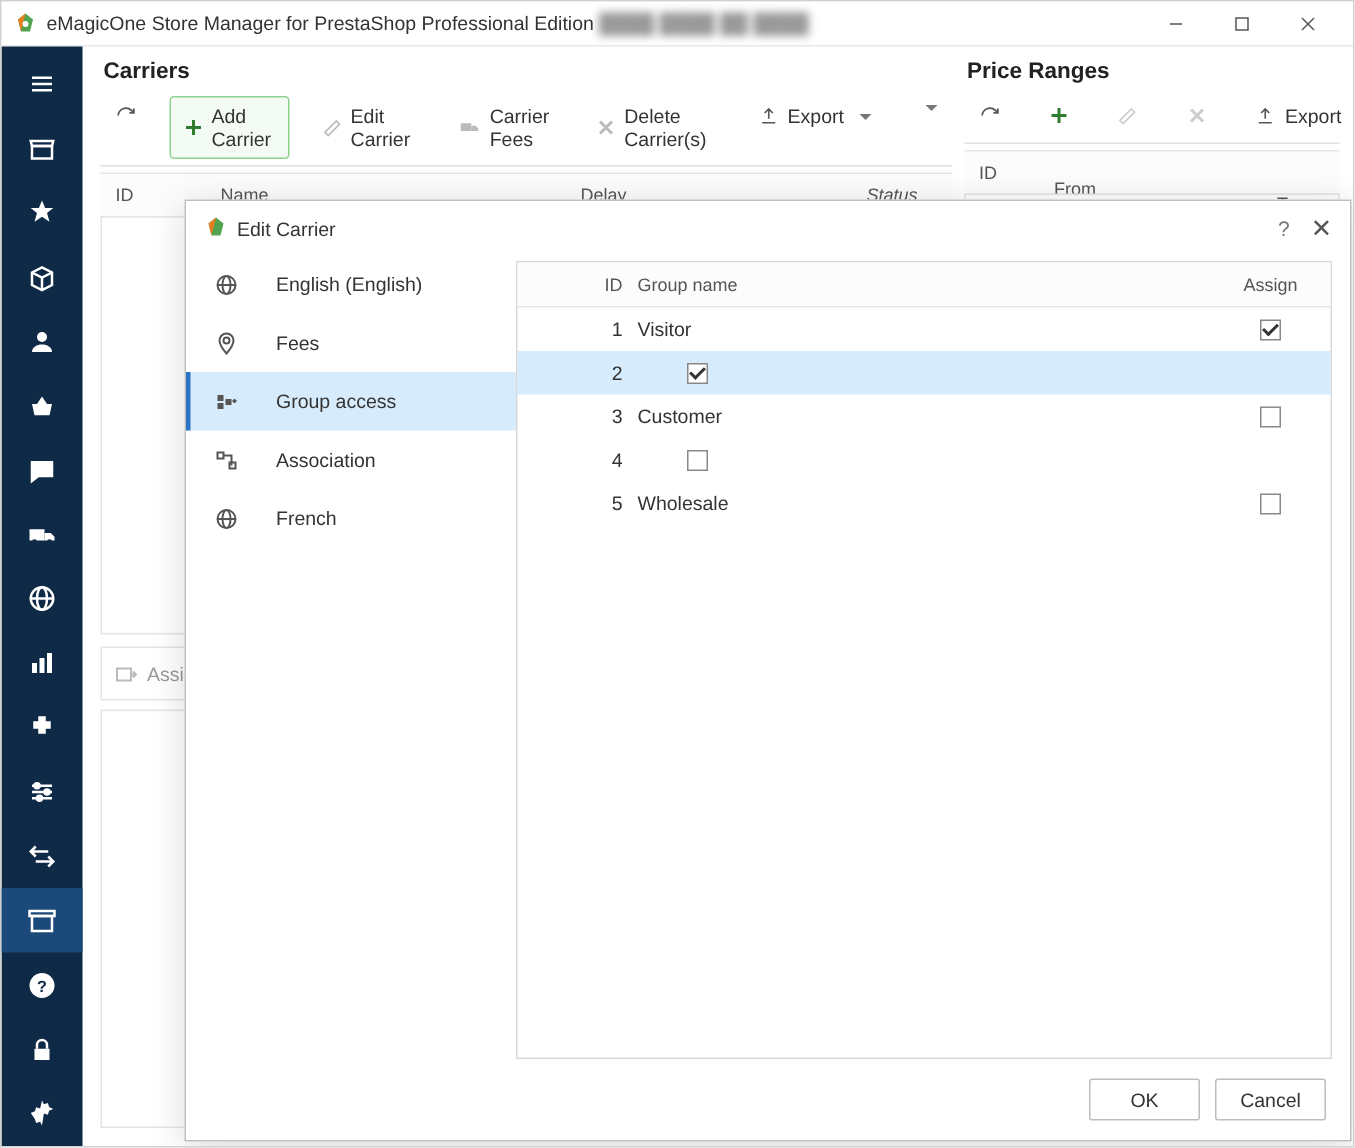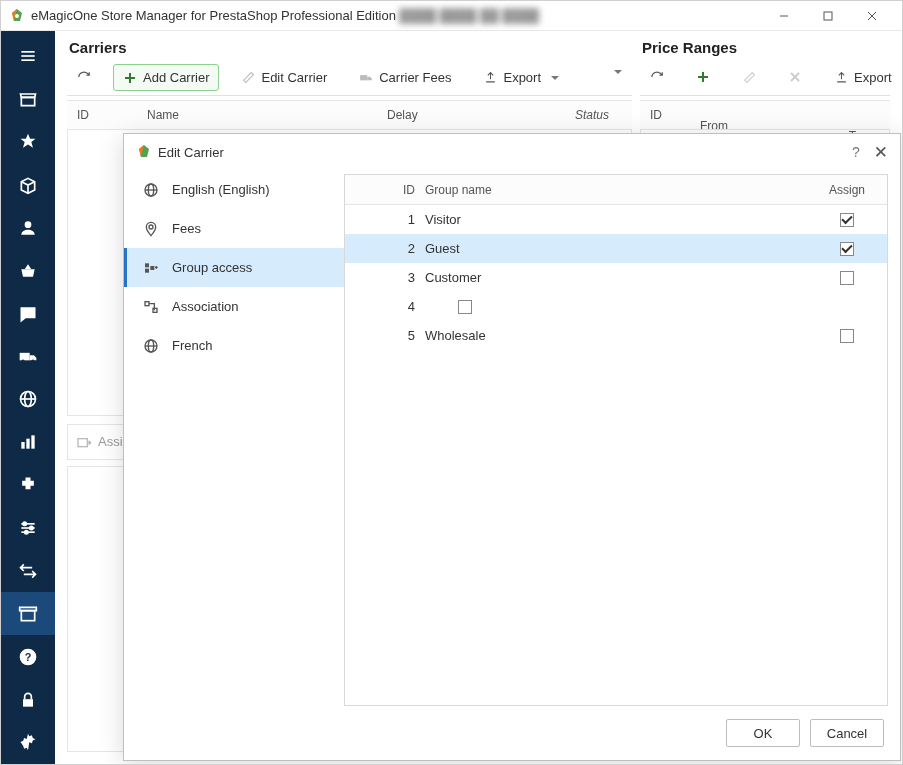--- a/index.html
+++ b/index.html
@@ -38,21 +38,21 @@
 .bottom-grid{flex:1;border:1px solid #e5e5e5;margin-top:6px;}
 
 .dialog{position:absolute;left:122px;top:132px;width:778px;height:628px;background:#fff;border:1px solid #bfbfbf;box-shadow:0 4px 24px rgba(0,0,0,.15);display:flex;flex-direction:column;}
 .dlg-title{height:36px;display:flex;align-items:center;padding:0 12px;}
 .dlg-title .lbl{font-size:13px;color:#333;margin-left:6px;}
 .dlg-title .right{margin-left:auto;display:flex;align-items:center;gap:14px;}
 .closebtn{font-size:17px;color:#555;cursor:pointer;}
 .helpbtn{font-size:14px;color:#777;cursor:pointer;}
 .dlg-body{flex:1;display:flex;padding:0 12px 0 0;}
 .dlg-nav{width:220px;background:#fff;padding-top:0;}
-.nav-item{height:39px;display:flex;align-items:center;gap:12px;padding-left:18px;cursor:pointer;color:#333;}
+.nav-item{height:39px;display:flex;align-items:center;gap:24px;padding-left:18px;cursor:pointer;color:#333;}
 .nav-item.sel{background:#d6ebfb;border-left:3px solid #2a73c4;padding-left:15px;}
 .nav-item .nic{width:18px;height:18px;display:flex;align-items:center;justify-content:center;color:#444;}
 .dlg-content{flex:1;border:1px solid #d8d8d8;margin-top:4px;display:flex;flex-direction:column;}
 .grp-head{display:flex;height:30px;align-items:center;background:#fcfcfc;border-bottom:1px solid #e5e5e5;}
 .grp-head .gh-id{width:80px;padding-right:10px;text-align:right;font-size:12px;color:#555;}
 .grp-head .gh-name{flex:1;font-size:12px;color:#555;}
 .grp-head .gh-assign{width:80px;text-align:center;font-size:12px;color:#555;}
 .grow{display:flex;height:29px;align-items:center;}
 .grow.sel{background:#d6ebfb;}
 .grow .g-id{width:80px;padding-right:10px;text-align:right;}
@@ -237,20 +237,29 @@
           </div>
         <div class="tbtn dis">
             <span class="ic">
               <svg width="14" height="14" viewBox="0 0 24 24" fill="#bbb">
                 <path d="M2 7h12v9H2z"></path>
                 <path d="M14 10h5l3 3v3h-8z"></path>
               </svg>
             </span>
             <span>Carrier Fees</span>
           </div>
+        <div class="tbtn dis">
+            <span class="ic">
+              <svg width="12" height="12">
+                <line x1="2" y1="2" x2="10" y2="10" stroke="#bbb" stroke-width="2"></line>
+                <line x1="10" y1="2" x2="2" y2="10" stroke="#bbb" stroke-width="2"></line>
+              </svg>
+            </span>
+            <span>Delete Carrier(s)</span>
+          </div>
         <div class="tbtn">
             <span class="ic">
               <svg width="13" height="13" viewBox="0 0 24 24" fill="none" stroke="#555" stroke-width="2">
                 <path d="M12 3v12M7 8l5-5 5 5M4 20h16"></path>
               </svg>
             </span>
             <span>Export</span>
             <span class="caret"></span>
           </div>
         <div class="tbtn dis" style="margin-left:auto">
@@ -401,21 +410,20 @@
       <div id="group-rows">
           <div class="grow">
             <div class="g-id">1</div>
             <div class="g-name">Visitor</div>
             <div class="g-assign">
               <div class="cb checked"></div>
             </div>
           </div>
           <div class="grow sel">
             <div class="g-id">2</div>
-            <div class="g-name">Guest</div>
             <div class="g-assign">
               <div class="cb checked"></div>
             </div>
           </div>
           <div class="grow">
             <div class="g-id">3</div>
             <div class="g-name">Customer</div>
             <div class="g-assign">
               <div class="cb"></div>
             </div>

